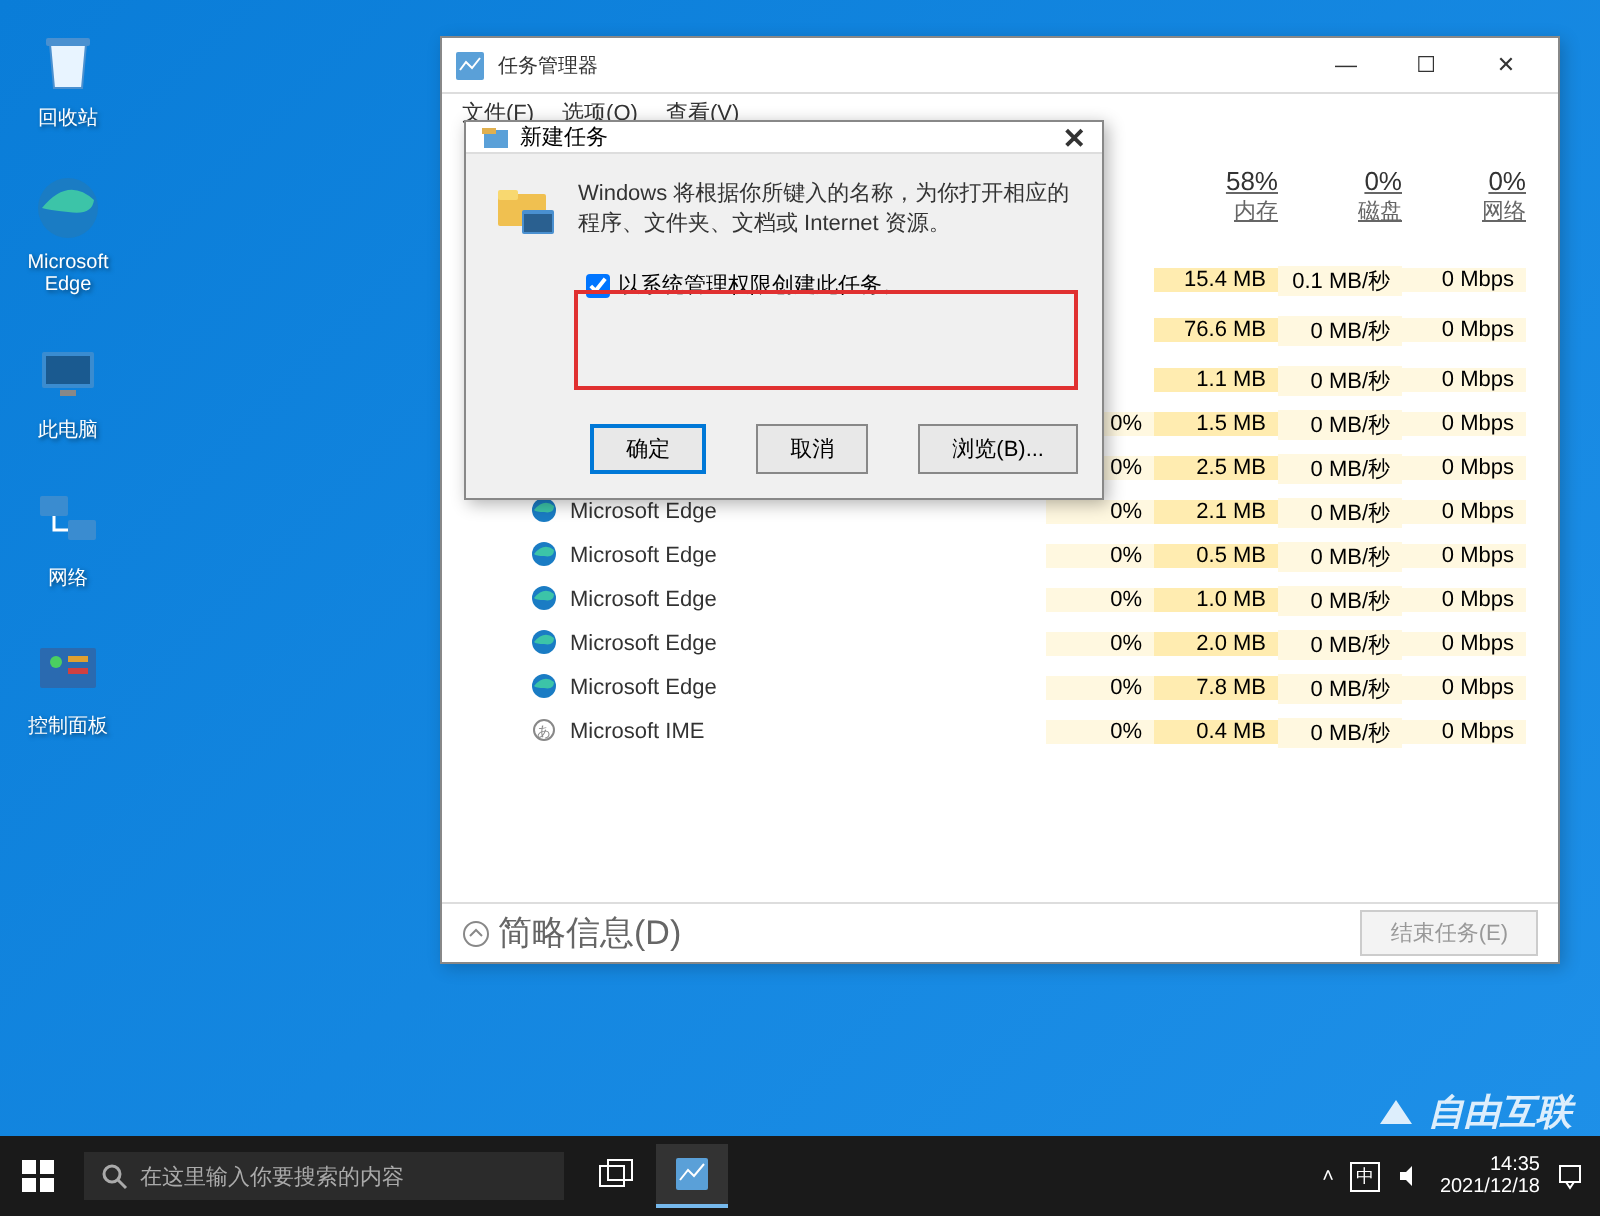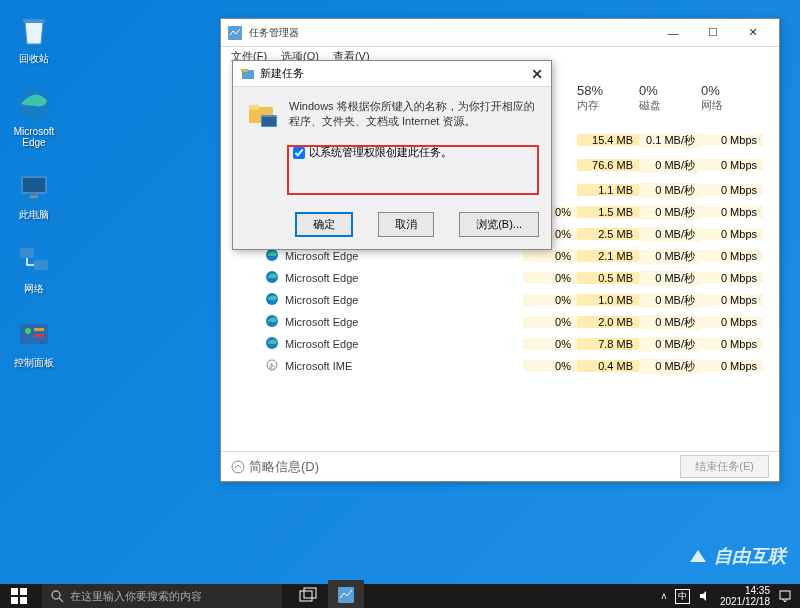--- a/index.html
+++ b/index.html
@@ -16,64 +16,64 @@
 .titlebar { height: 28px; display: flex; align-items: center; padding: 0 6px; border-bottom: 1px solid #ddd; background: #fff; }
 .titlebar .app-icon { width: 16px; height: 16px; margin-right: 6px; }
 .titlebar .title { font-size: 10px; color: #333; flex: 1; }
 .win-controls { display: flex; }
 .win-btn { width: 40px; height: 26px; display: flex; align-items: center; justify-content: center; font-size: 11px; color: #333; }
 .menubar { height: 22px; display: flex; padding: 0 6px; font-size: 11px; color: #333; gap: 6px; }
 .menubar span { padding: 2px 4px; }
 
 .tm-body { position: relative; height: calc(100% - 50px - 30px); overflow: hidden; }
 .tm-headers { display: flex; position: absolute; right: 16px; top: 14px; gap: 0; }
-.tm-header-col { text-align: left; font-size: 11px; color: #666; }
+.tm-header-col { text-align: right; font-size: 11px; color: #666; text-decoration: underline; }
 .tm-header-col .pct { font-size: 13px; color: #333; }
 .col-cpu { width: 54px; }
 .col-mem { width: 62px; }
 .col-disk { width: 62px; }
 .col-net { width: 62px; }
 
 .process-list { position: absolute; top: 60px; left: 32px; right: 16px; }
 .process-row { display: flex; align-items: center; height: 22px; font-size: 11px; }
 .process-row .expand { width: 12px; font-size: 9px; color: #666; }
 .process-row .picon { width: 16px; height: 16px; margin-right: 4px; }
 .process-row .pname { flex: 1; color: #333; }
 .process-row .pcpu { width: 54px; text-align: right; background: #fff8e0; padding-right: 6px; }
 .process-row .pmem { width: 62px; text-align: right; background: #ffecb0; padding-right: 6px; }
 .process-row .pdisk { width: 62px; text-align: right; background: #fff8e0; padding-right: 6px; }
 .process-row .pnet { width: 62px; text-align: right; background: #fff8e0; padding-right: 6px; }
 .process-row.gap { height: 28px; }
 
 .tm-footer { position: absolute; bottom: 0; left: 0; right: 0; height: 30px; border-top: 1px solid #ddd; display: flex; align-items: center; padding: 0 10px; justify-content: space-between; }
-.tm-footer .brief { font-size: 13px; color: #666; display: flex; align-items: center; gap: 4px; }
+.tm-footer .brief { font-size: 17px; color: #666; display: flex; align-items: center; gap: 4px; }
 .tm-footer .end-task { font-size: 11px; padding: 3px 14px; border: 1px solid #ccc; background: #f3f3f3; color: #999; }
 
 
 .dialog { position: absolute; top: 60px; left: 232px; width: 320px; height: 190px; background: #f0f0f0; border: 1px solid #888; box-shadow: 2px 2px 8px rgba(0,0,0,0.3); }
-.dialog .dlg-title { height: 26px; background: #fff; border-bottom: 1px solid #ddd; display: flex; align-items: center; padding: 0 8px; font-size: 11px; }
+.dialog .dlg-title { height: 16px; background: #fff; border-bottom: 1px solid #ddd; display: flex; align-items: center; padding: 0 8px; font-size: 11px; }
 .dialog .dlg-title .dlg-icon { width: 14px; height: 14px; margin-right: 5px; }
 .dialog .dlg-title .close { margin-left: auto; font-size: 14px; font-weight: bold; color: #333; }
 .dialog .dlg-body { padding: 12px 14px; }
 .dialog .dlg-desc { display: flex; gap: 10px; font-size: 11px; color: #333; margin-bottom: 14px; }
 .dialog .dlg-desc .folder-icon { width: 32px; height: 32px; flex-shrink: 0; }
 .dialog .open-row { display: flex; align-items: center; gap: 8px; }
 .dialog .open-label { font-size: 11px; }
 .dialog .combo { flex: 1; height: 22px; border: 1px solid #7a9fd4; background: #fff; display: flex; align-items: center; padding: 0 4px; position: relative; }
 .dialog .combo input { border: none; outline: none; width: calc(100% - 16px); font-size: 11px; background: #0078d7; color: #fff; padding: 1px 2px; }
 .dialog .combo .dd { position: absolute; right: 4px; font-size: 9px; color: #666; }
 .dialog .admin-row { margin-top: 8px; margin-left: 46px; font-size: 11px; display: flex; align-items: center; gap: 4px; }
 .dialog .admin-row input { width: 12px; height: 12px; }
 .highlight-box { position: absolute; top: 84px; left: 54px; width: 252px; height: 50px; border: 2px solid #e03030; pointer-events: none; }
 .dialog .dlg-buttons { position: absolute; bottom: 12px; right: 12px; display: flex; gap: 25px; }
 .dialog .dlg-buttons button { font-size: 11px; padding: 3px 16px; border: 1px solid #888; background: #e8e8e8; }
 .dialog .dlg-buttons button.primary { border: 2px solid #0078d7; }
 
 
-.taskbar { position: absolute; bottom: 0; left: 0; right: 0; height: 24px; background: #1a1a1a; display: flex; align-items: center; color: #fff; }
+.taskbar { position: absolute; bottom: 0; left: 0; right: 0; height: 40px; background: #1a1a1a; display: flex; align-items: center; color: #fff; }
 .start-btn { width: 38px; height: 32px; display: flex; align-items: center; justify-content: center; }
 .search-box { width: 240px; height: 24px; background: #2b2b2b; display: flex; align-items: center; padding: 0 8px; font-size: 11px; color: #aaa; gap: 6px; margin: 0 4px; }
 .task-icons { display: flex; gap: 2px; margin-left: 4px; }
 .task-icon { width: 36px; height: 32px; display: flex; align-items: center; justify-content: center; }
 .task-icon.active { border-bottom: 2px solid #76b9ed; background: #333; }
 .tray { margin-left: auto; display: flex; align-items: center; gap: 8px; padding-right: 8px; font-size: 10px; }
 .tray .clock { text-align: right; line-height: 1.1; }
 
 
 .watermark { position: absolute; bottom: 40px; right: 14px; color: rgba(255,255,255,0.85); font-style: italic; font-size: 18px; font-weight: bold; display: flex; align-items: center; gap: 4px; }

